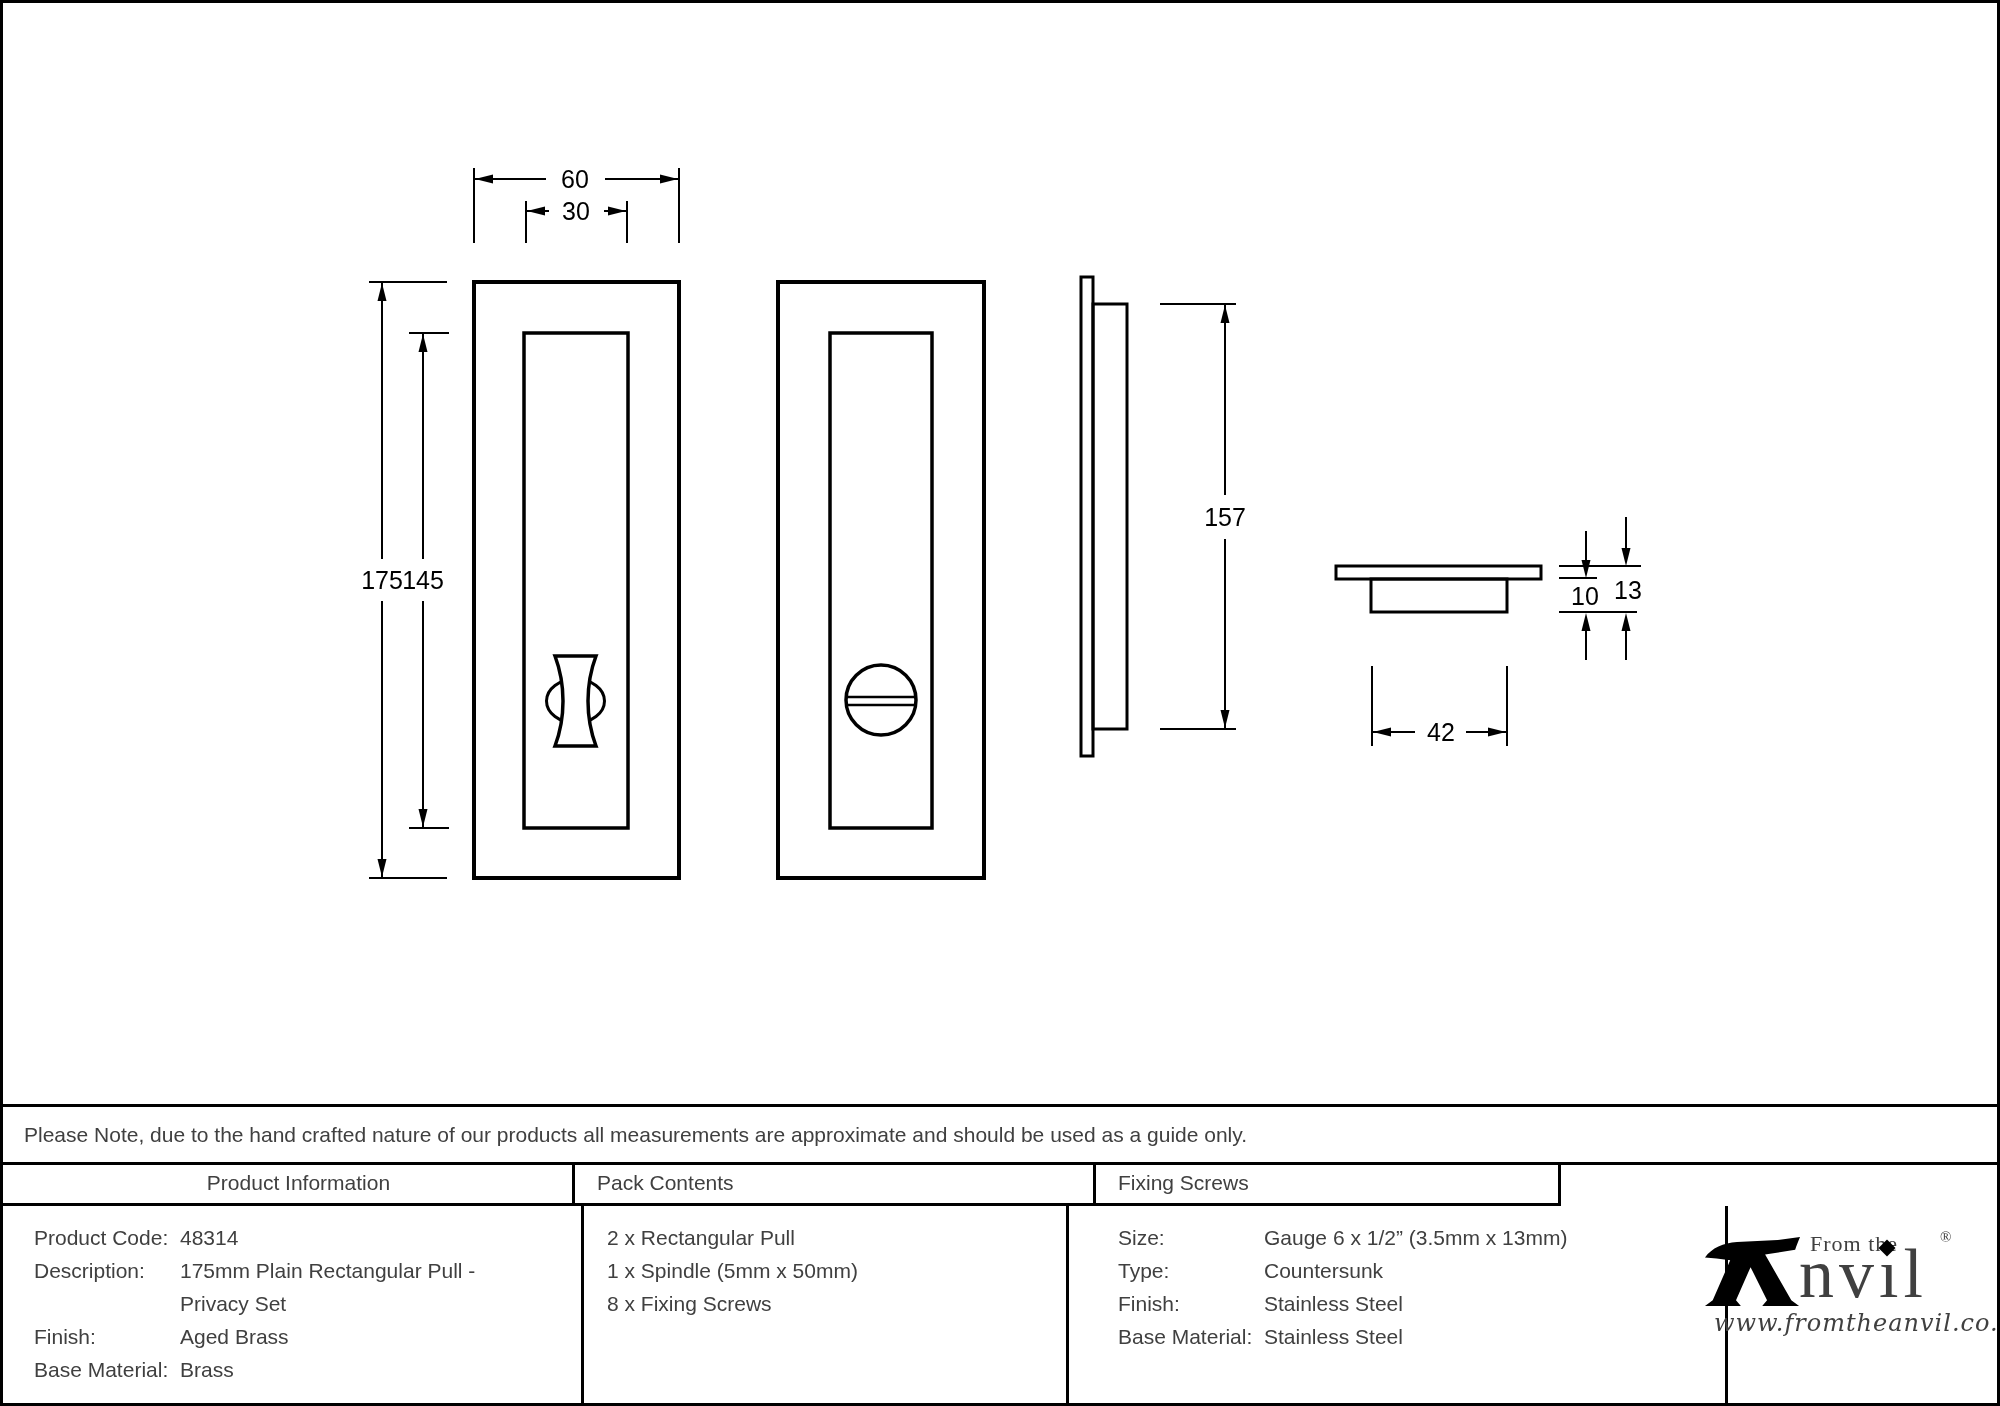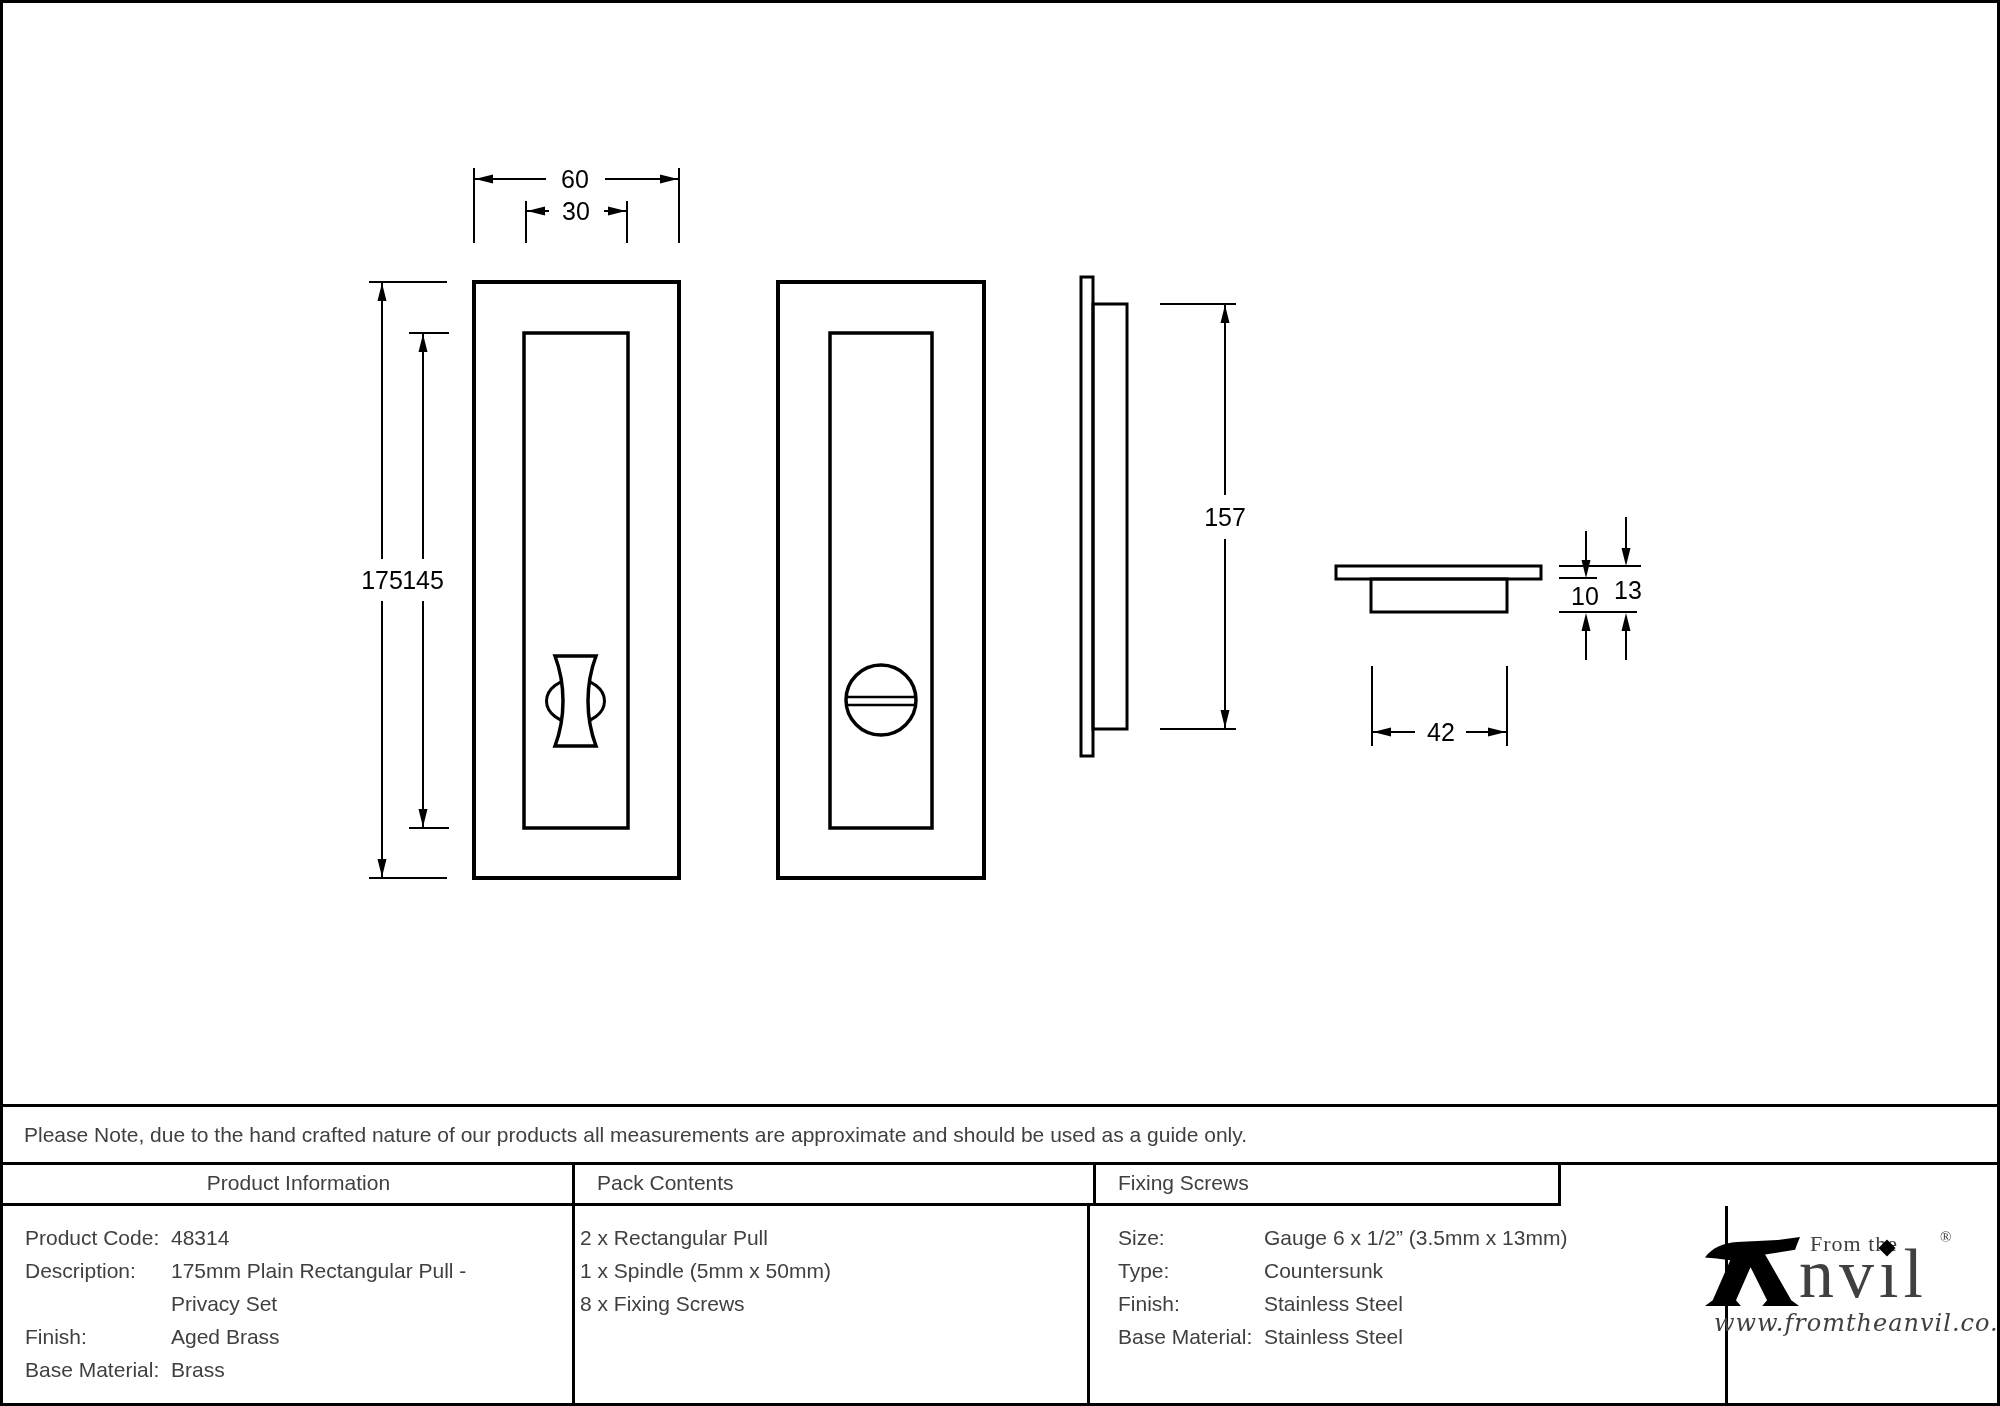--- a/index.html
+++ b/index.html
@@ -37,22 +37,22 @@
   .th2{left:572px;width:521px;align-items:center;}
   .th3{left:1093px;width:465px;}
   .td{
     position:absolute;top:1203px;height:200px;
     border-right:3px solid #000;
     box-sizing:border-box;
     padding:15px 0 0 22px;
     font-size:21px;
     line-height:33px;
   }
-  .td1{left:0;width:572px;}
-  .td2{left:566px;width:521px;padding-left:11px;}
+  .td1{left:9px;width:572px;}
+  .td2{left:582px;width:484px;}
   .td3{left:1093px;width:632px;}
   .kv{display:grid;grid-template-columns:146px 1fr;}
   .kv .val{max-width:310px;}
   .td3 .kv{grid-template-columns:146px 1fr;}
   .list div{white-space:nowrap;}
 
   .logo-cell{position:absolute;left:1649px;top:1162px;width:348px;height:241px;}
   .logo-anvil{position:absolute;left:52px;top:71px;}
   .logo-fromthe{
     position:absolute;left:158px;top:66px;

